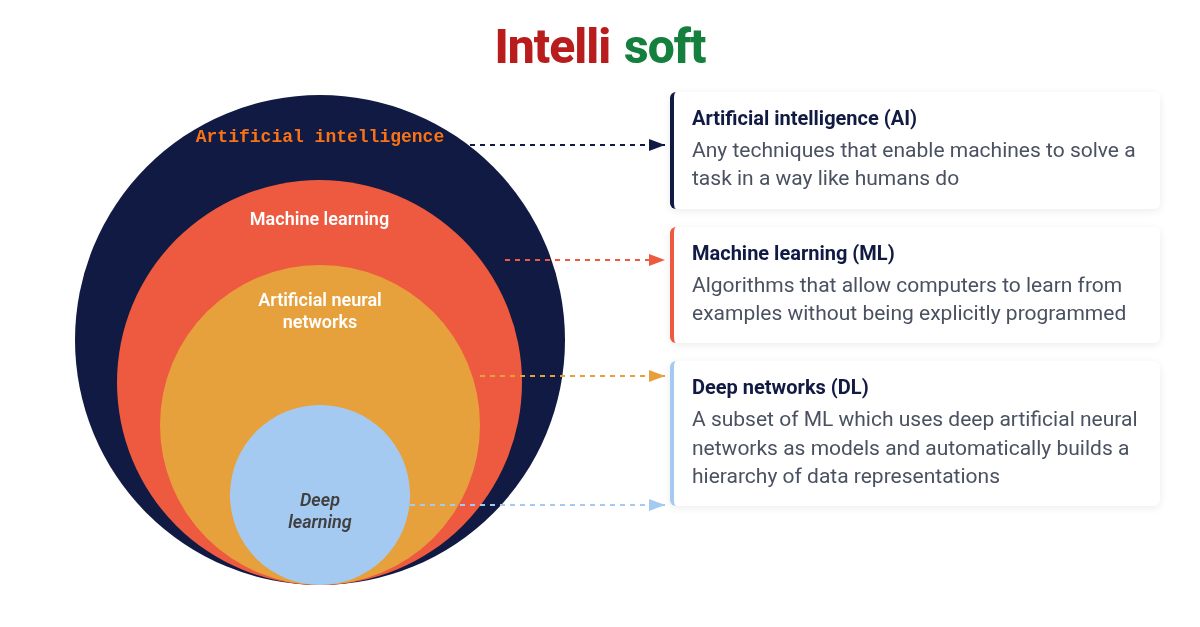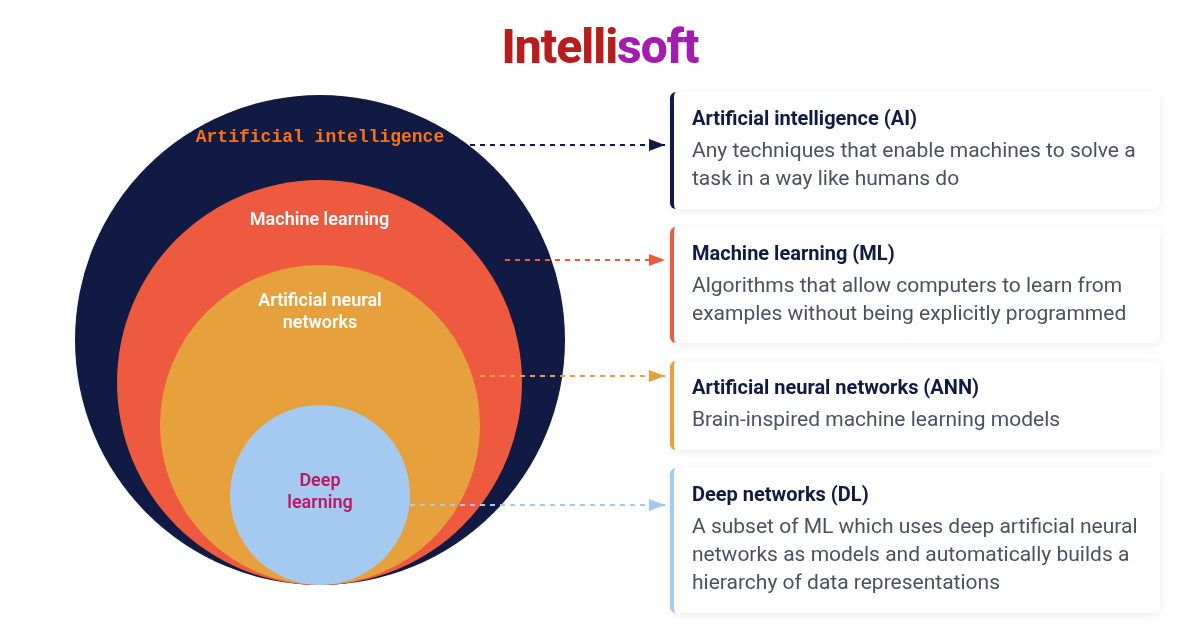--- a/index.html
+++ b/index.html
@@ -14,21 +14,21 @@
   .logo {
     position: absolute;
     top: 18px;
     left: 50%;
     transform: translateX(-50%);
     font-size: 48px;
     font-weight: 800;
     letter-spacing: -1px;
   }
   .logo .part1 { color: #b91c1c; }
-  .logo .part2 { color: #a21caf; }
+  .logo .part2 { color: #15803d; padding-left: 14px; }
 
   .venn {
     position: absolute;
     left: 75px;
     top: 95px;
   }
   .circle {
     position: absolute;
     border-radius: 50%;
     text-align: center;
@@ -45,21 +45,21 @@
     width: 100%;
     left: 0;
     font-size: 18px;
     line-height: 1.2;
     color: #fff;
     font-weight: 600;
   }
   .c-ai .c-label { top: 32px; color:#f97316;font-family:Liberation Mono, monospace;}
   .c-ml .c-label { top: 28px; }
   .c-ann .c-label { top: 24px; }
-  .c-dl .c-label { top: 64px; color:#be185d; font-weight:600; width: 100%; }
+  .c-dl .c-label { top: 84px; color:#404040; font-weight:600; width: 100%; font-style: italic; }
 
   .cards {
     position: absolute;
     right: 40px;
     top: 92px;
     width: 490px;
     display: flex;
     flex-direction: column;
     gap: 18px;
   }
@@ -134,21 +134,17 @@
 
 <div class="cards">
   <div class="card" style="border-left-color:#101a42">
     <h3>Artificial intelligence (AI)</h3>
     <p>Any techniques that enable machines to solve a task in a way like humans do</p>
   </div>
   <div class="card" style="border-left-color:#ee5a3f">
     <h3>Machine learning (ML)</h3>
     <p>Algorithms that allow computers to learn from examples without being explicitly programmed</p>
   </div>
-  <div class="card" style="border-left-color:#e7a13c">
-    <h3>Artificial neural networks (ANN)</h3>
-    <p>Brain-inspired machine learning models</p>
-  </div>
   <div class="card" style="border-left-color:#a4caf2">
     <h3>Deep networks (DL)</h3>
     <p>A subset of ML which uses deep artificial neural networks as models and automatically builds a hierarchy of data representations</p>
   </div>
 </div>
 
 </body></html>

